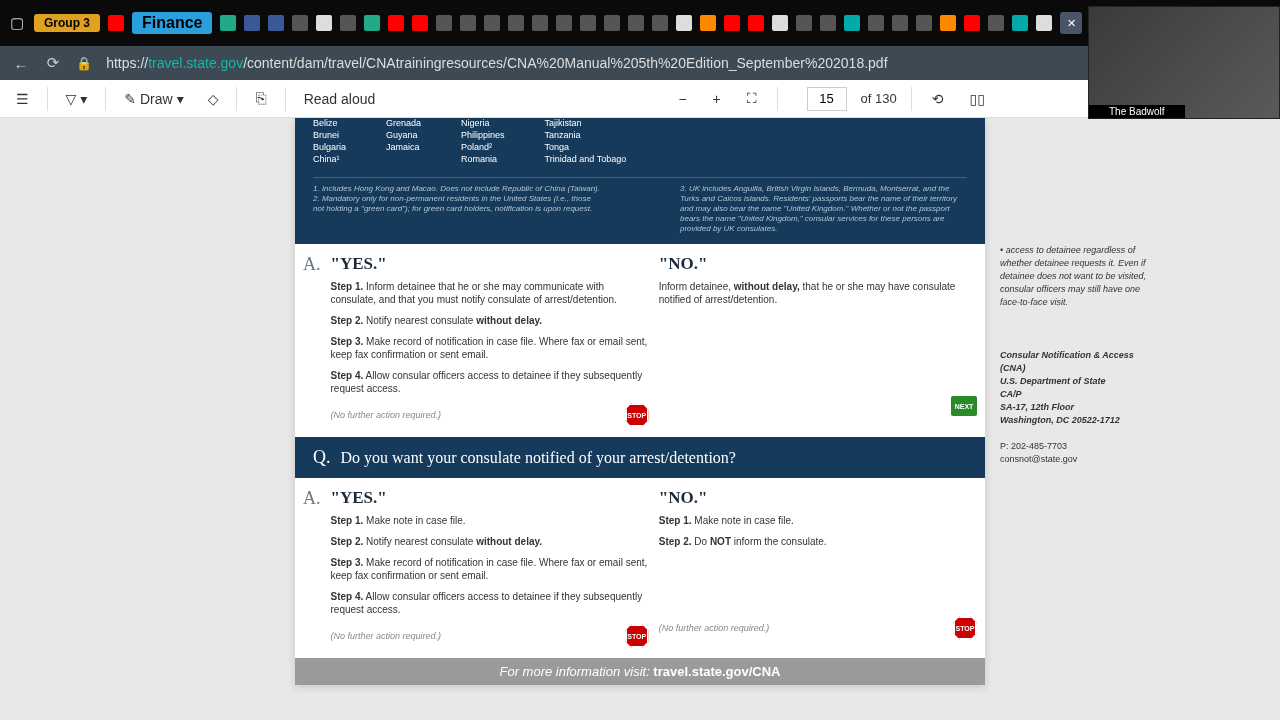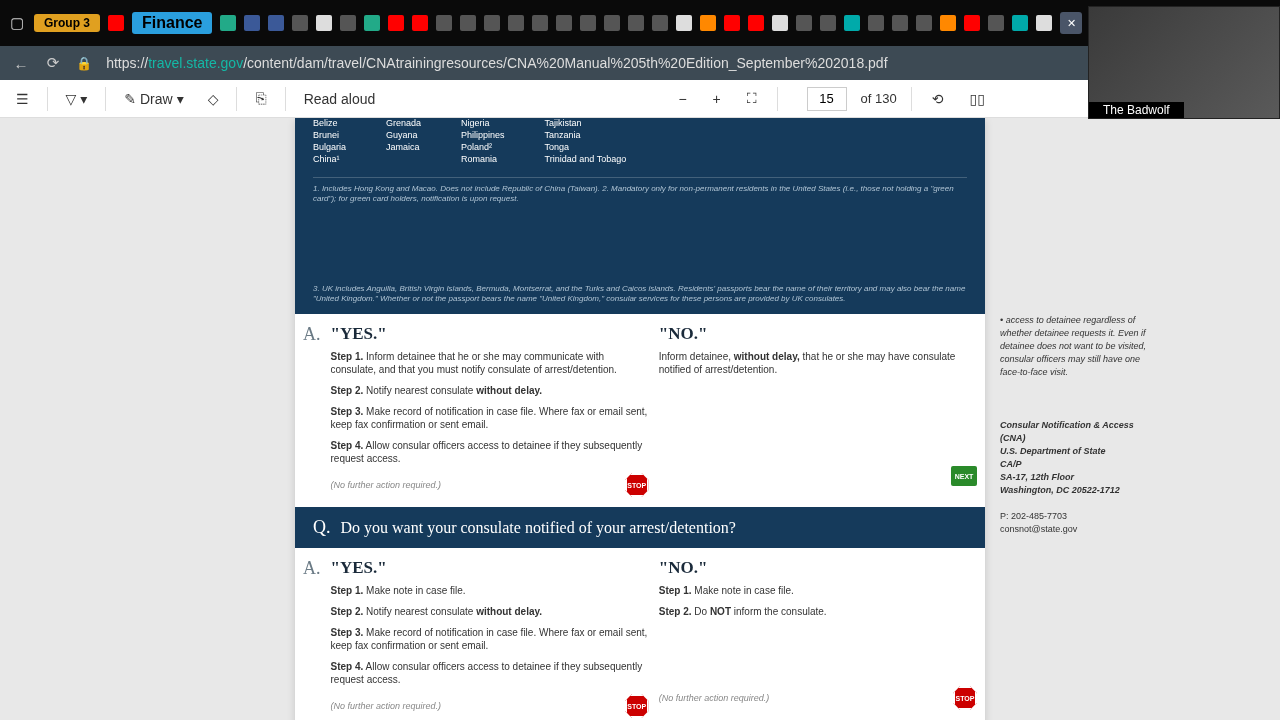--- a/index.html
+++ b/index.html
@@ -26,21 +26,21 @@
 .tb-sep { width: 1px; height: 24px; background: #ddd; }
 .tb-center { flex: 1; display: flex; justify-content: center; align-items: center; gap: 14px; }
 .page-input { width: 40px; height: 24px; border: 1px solid #ccc; text-align: center; font-size: 13px; padding: 2px; margin-left: 15px; }
 .page-total { font-size: 13px; color: #333; }
 .content-area { background: #e8e8e8; height: 602px; overflow: hidden; }
 .page-wrap { background: #fff; width: 690px; margin: 0 auto; box-shadow: 0 2px 8px rgba(0,0,0,.15); padding: 0; }
 .blue-box { background: #153a5b; color: #fff; padding: 0 18px 10px 18px; font-size: 9px; }
 .country-grid { display: flex; gap: 40px; padding-bottom: 6px; }
 .country-col { display: flex; flex-direction: column; gap: 1px; }
 .country-col span { font-size: 9px; line-height: 11px; }
-.footnotes { display: flex; gap: 80px; margin-top: 6px; border-top: 1px solid rgba(255,255,255,.2); padding-top: 6px; flex-direction: column; }
+.footnotes { display: flex; gap: 80px; margin-top: 6px; border-top: 1px solid rgba(255,255,255,.2); padding-top: 6px; }
 .fn-col { flex: 1; font-style: italic; font-size: 8px; line-height: 10px; color: #b0c4d4; }
 .qa-section { display: flex; padding: 10px 8px; gap: 10px; position: relative; }
 .qa-letter { font-size: 18px; color: #6a7a85; font-family: Georgia, serif; }
 .yes-col, .no-col { flex: 1; }
 .yn-head { font-size: 17px; font-weight: 700; color: #1a2a3a; font-family: Georgia, serif; margin-bottom: 6px; }
 .step { font-size: 10px; line-height: 13px; color: #333; margin-bottom: 8px; }
 .step b { font-weight: 700; }
 .note { font-size: 9px; font-style: italic; color: #888; }
 .stop-sign { width: 24px; height: 24px; background: #c00; border: 2px solid #fff; display: inline-flex; align-items: center; justify-content: center; color: #fff; font-size: 7px; font-weight: bold; clip-path: polygon(30% 0%, 70% 0%, 100% 30%, 100% 70%, 70% 100%, 30% 100%, 0% 70%, 0% 30%); }
 .next-sign { width: 26px; height: 20px; background: #2a8a2a; color: #fff; font-size: 7px; font-weight: bold; display: inline-flex; align-items: center; justify-content: center; border-radius: 2px; }
@@ -48,21 +48,21 @@
 .q-bar { background: #153a5b; color: #fff; padding: 10px 18px; display: flex; align-items: center; gap: 10px; }
 .q-bar .qa-letter { color: #fff; }
 .q-text { font-size: 16px; font-family: Georgia, serif; }
 .sidebar-info { position: absolute; right: -165px; top: 0; width: 150px; font-size: 9px; color: #333; }
 .sidebar-block1 { font-style: italic; line-height: 13px; margin-bottom: 40px; }
 .sidebar-block2 { line-height: 13px; }
 .sidebar-block2 .bi { font-style: italic; font-weight: 700; }
 .info-footer { background: #9a9a9a; color: #fff; text-align: center; padding: 6px; font-size: 13px; font-style: italic; }
 .info-footer b { font-weight: 700; font-style: normal; }
 .webcam { position: absolute; top: 6px; right: 0; width: 192px; height: 113px; background: linear-gradient(135deg, #3a3a3a, #5a5a5a); border: 1px solid #222; }
-.webcam-label { position: absolute; bottom: 0; left: 0; background: #000; color: #fff; font-size: 12px; padding: 1px 14px; }
+.webcam-label { position: absolute; bottom: 0; left: 0; background: #000; color: #fff; font-size: 10px; padding: 1px 20px; }
 .page-container { position: relative; width: 976px; margin: 0 auto; padding-top: 0; }
 </style>
 </head>
 <body>
 
 <div class="titlebar">
   <span class="url-icon">▢</span>
   <span class="tab-group">Group 3</span>
   <span class="favicon fav-red"></span>
   <span class="tab-finance">Finance</span>

